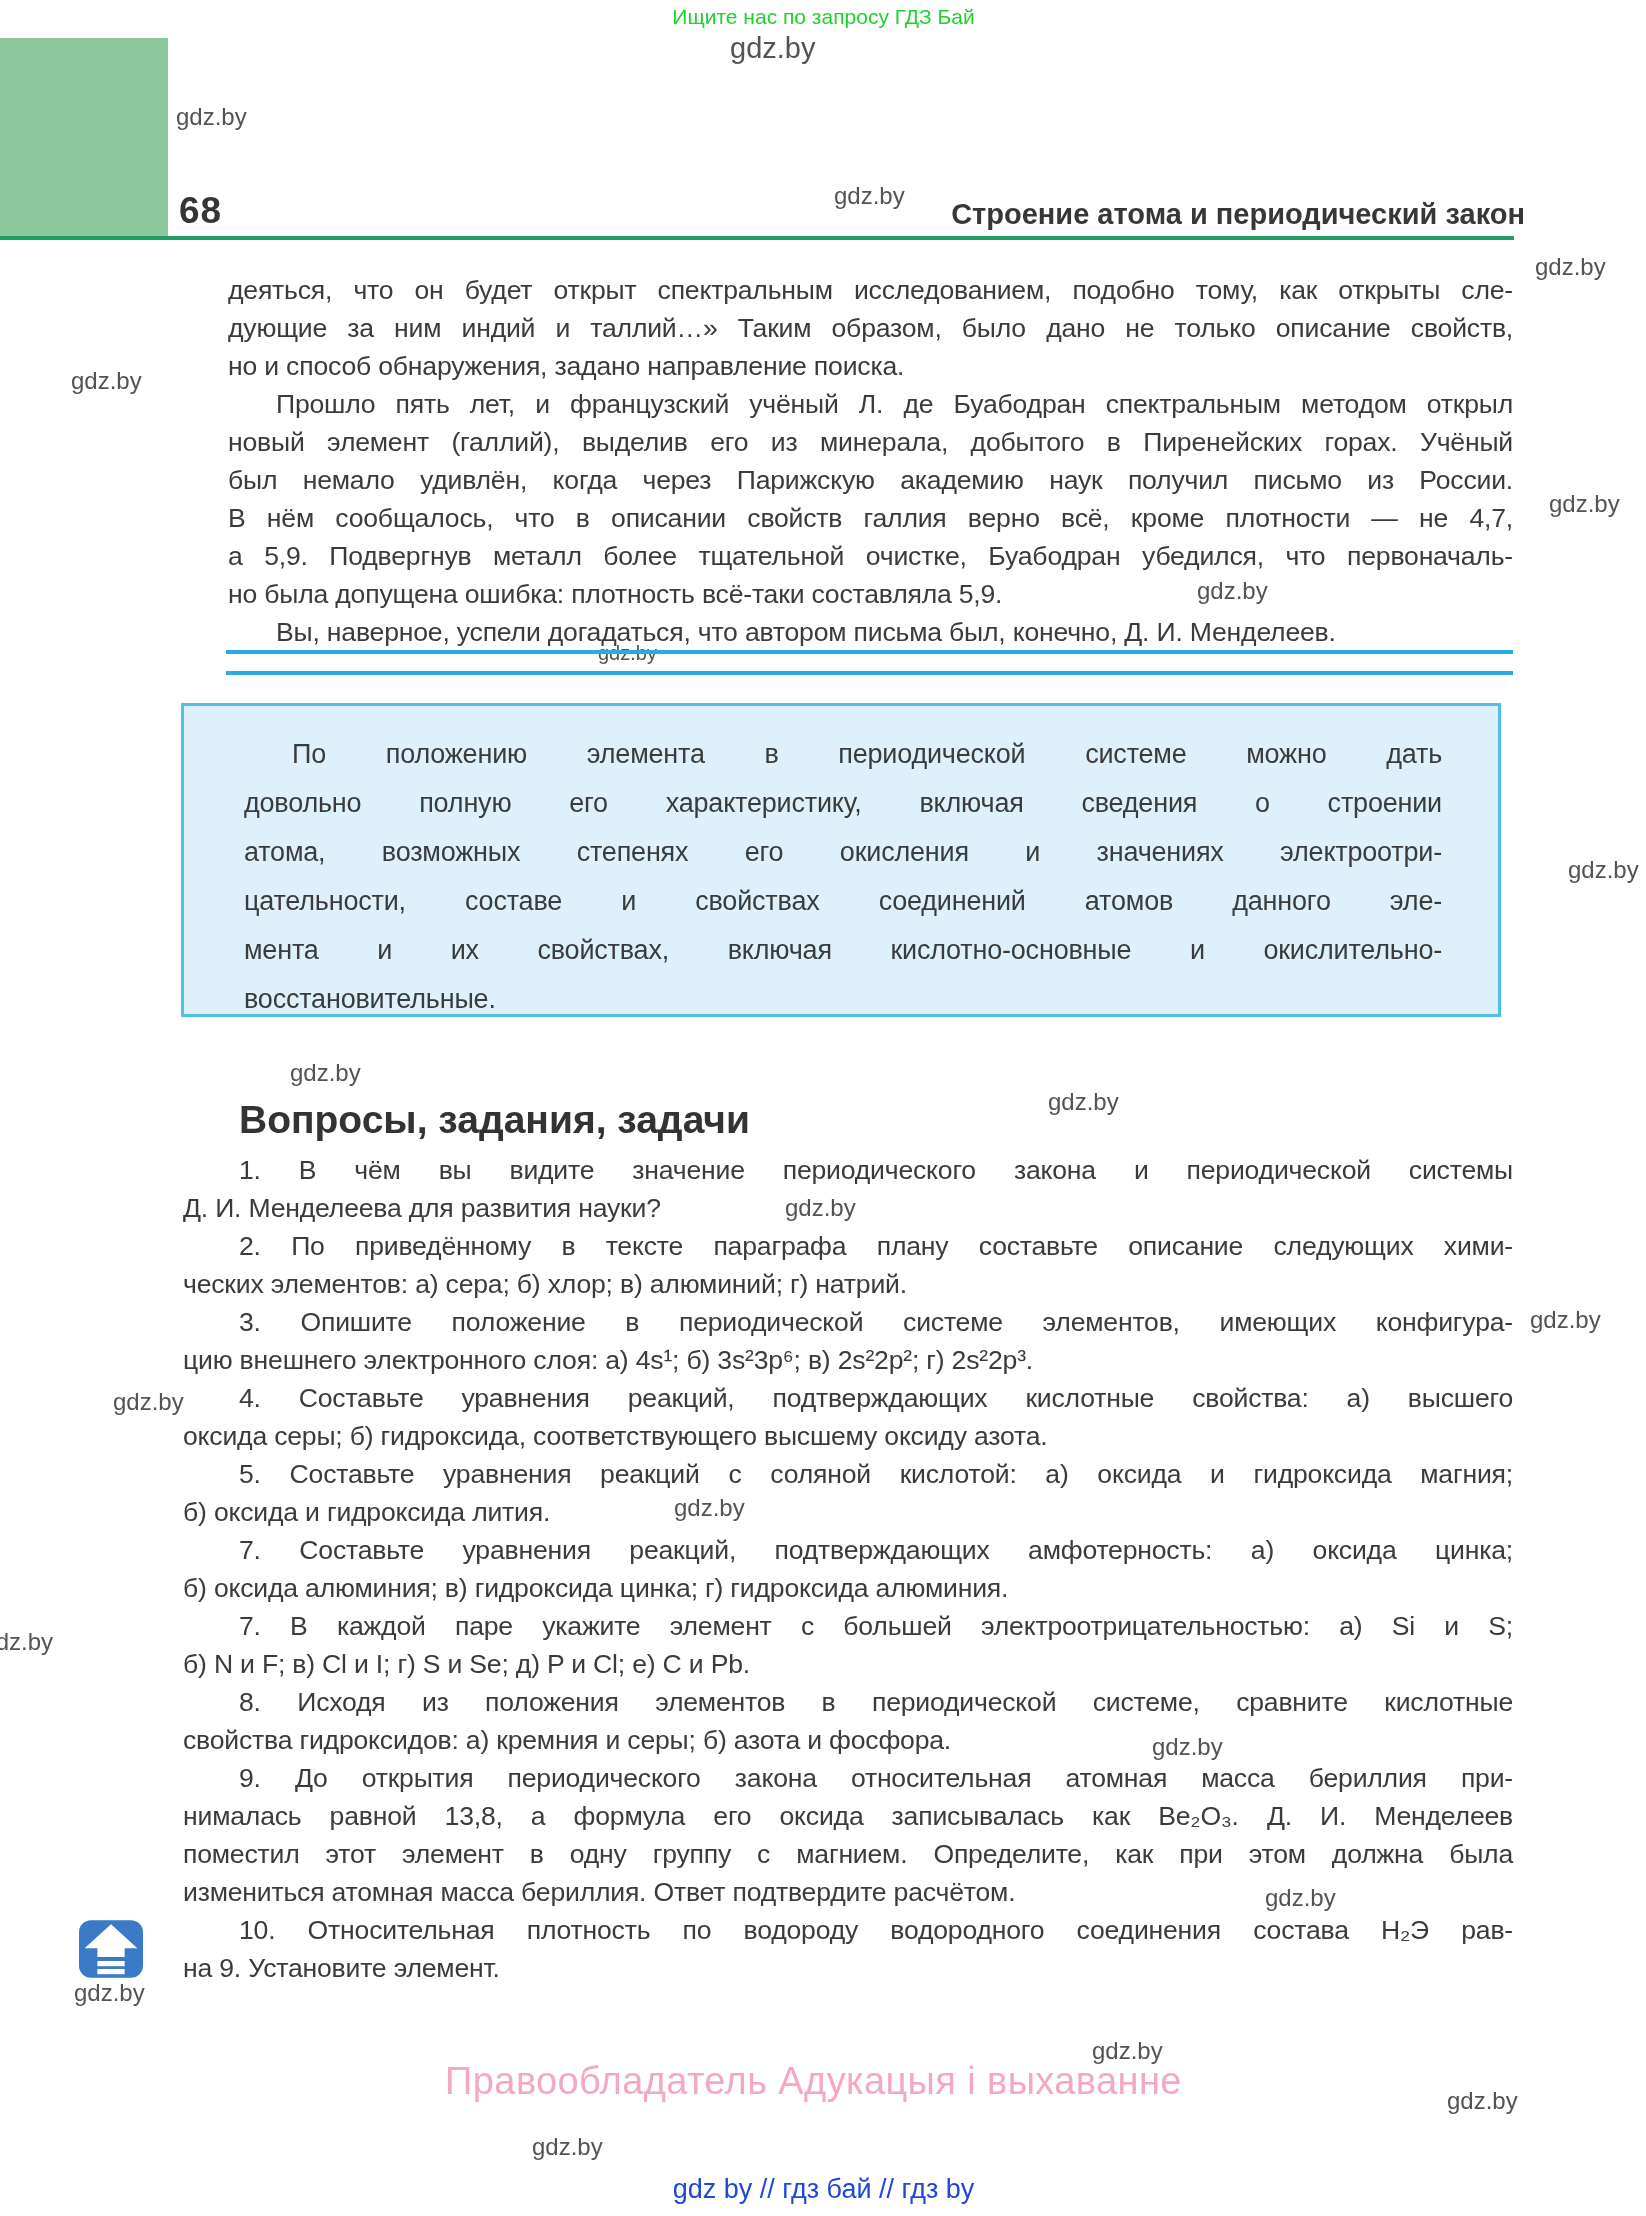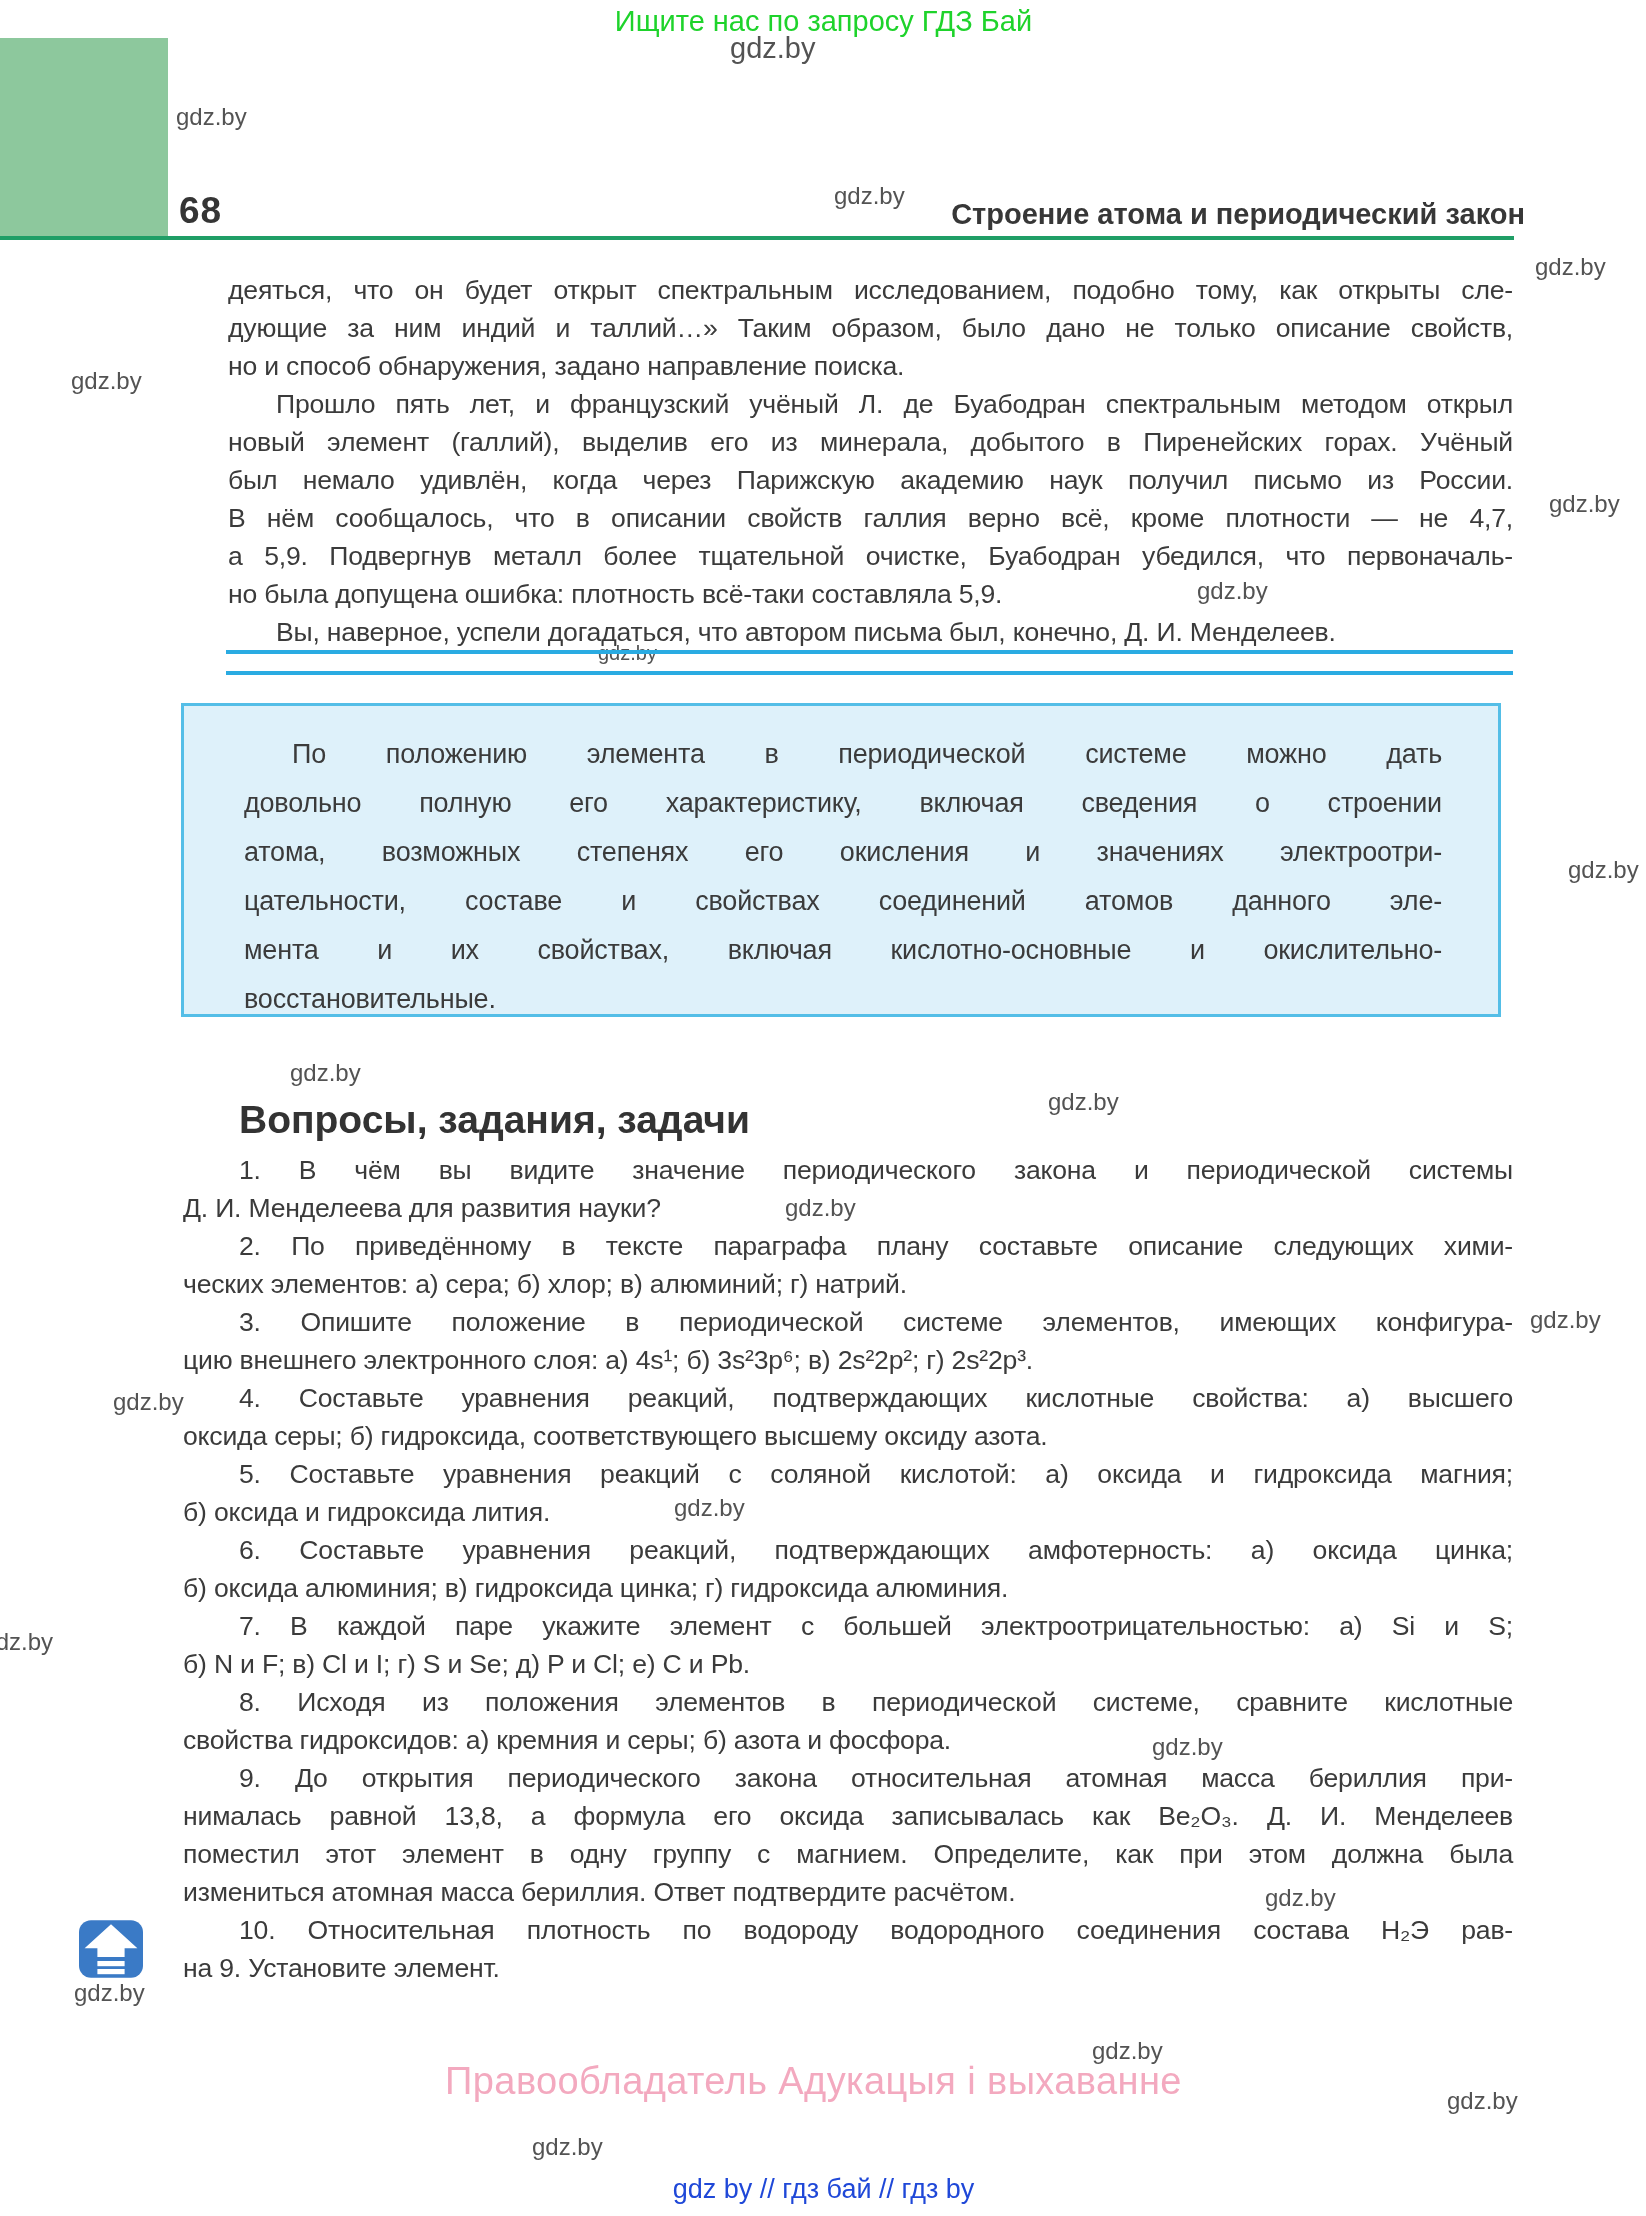--- a/index.html
+++ b/index.html
@@ -4,21 +4,21 @@
 <style>
   html,body{margin:0;padding:0;background:#ffffff;}
   .page{position:relative;width:1647px;height:2216px;background:#ffffff;overflow:hidden;
         font-family:"Liberation Sans","DejaVu Sans",sans-serif;color:#3b3b3b;}
   
   .wm{position:absolute;color:#454545;font-size:24px;white-space:nowrap;opacity:.92;}
   .wm.sm{font-size:20px;}
   .wm.lg{font-size:29px;}
   
   .banner{position:absolute;left:0;top:4.8px;width:1647px;text-align:center;
-          font-size:29px;color:#1ed32b;}
+          font-size:21px;color:#1ed32b;}
   .band{position:absolute;left:0;top:38px;width:168px;height:198px;background:#8dc89d;}
   .pagenum{position:absolute;left:179px;top:190px;font-size:37px;font-weight:600;
            color:#353535;letter-spacing:0.8px;}
   .htitle{position:absolute;left:0;top:198px;width:1513px;text-align:right;
           font-size:29px;font-weight:700;color:#373737;margin-left:12px;}
   .grule{position:absolute;left:0;top:236px;width:1514px;height:4px;background:#1f9e66;}
   
   .toptext{position:absolute;left:228px;top:271px;width:1285px;font-size:26.6px;
            line-height:38px;letter-spacing:-0.2px;}
   .questions{position:absolute;left:183px;top:1151px;width:1330px;font-size:26.6px;
@@ -125,21 +125,21 @@
     </div>
     <div>
       <div class="jl qf">4. Составьте уравнения реакций, подтверждающих кислотные свойства: а) высшего</div>
       <div class="ll">оксида серы; б) гидроксида, соответствующего высшему оксиду азота.</div>
     </div>
     <div>
       <div class="jl qf">5. Составьте уравнения реакций с соляной кислотой: а) оксида и гидроксида магния;</div>
       <div class="ll">б) оксида и гидроксида лития.</div>
     </div>
     <div>
-      <div class="jl qf">6. Составьте уравнения реакций, подтверждающих амфотерность: а) оксида цинка;</div>
+      <div class="jl qf">7. Составьте уравнения реакций, подтверждающих амфотерность: а) оксида цинка;</div>
       <div class="ll">б) оксида алюминия; в) гидроксида цинка; г) гидроксида алюминия.</div>
     </div>
     <div>
       <div class="jl qf">7. В каждой паре укажите элемент с большей электроотрицательностью: а) Si и S;</div>
       <div class="ll">б) N и F; в) Cl и I; г) S и Se; д) P и Cl; е) C и Pb.</div>
     </div>
     <div>
       <div class="jl qf">8. Исходя из положения элементов в периодической системе, сравните кислотные</div>
       <div class="ll">свойства гидроксидов: а) кремния и серы; б) азота и фосфора.</div>
     </div>

